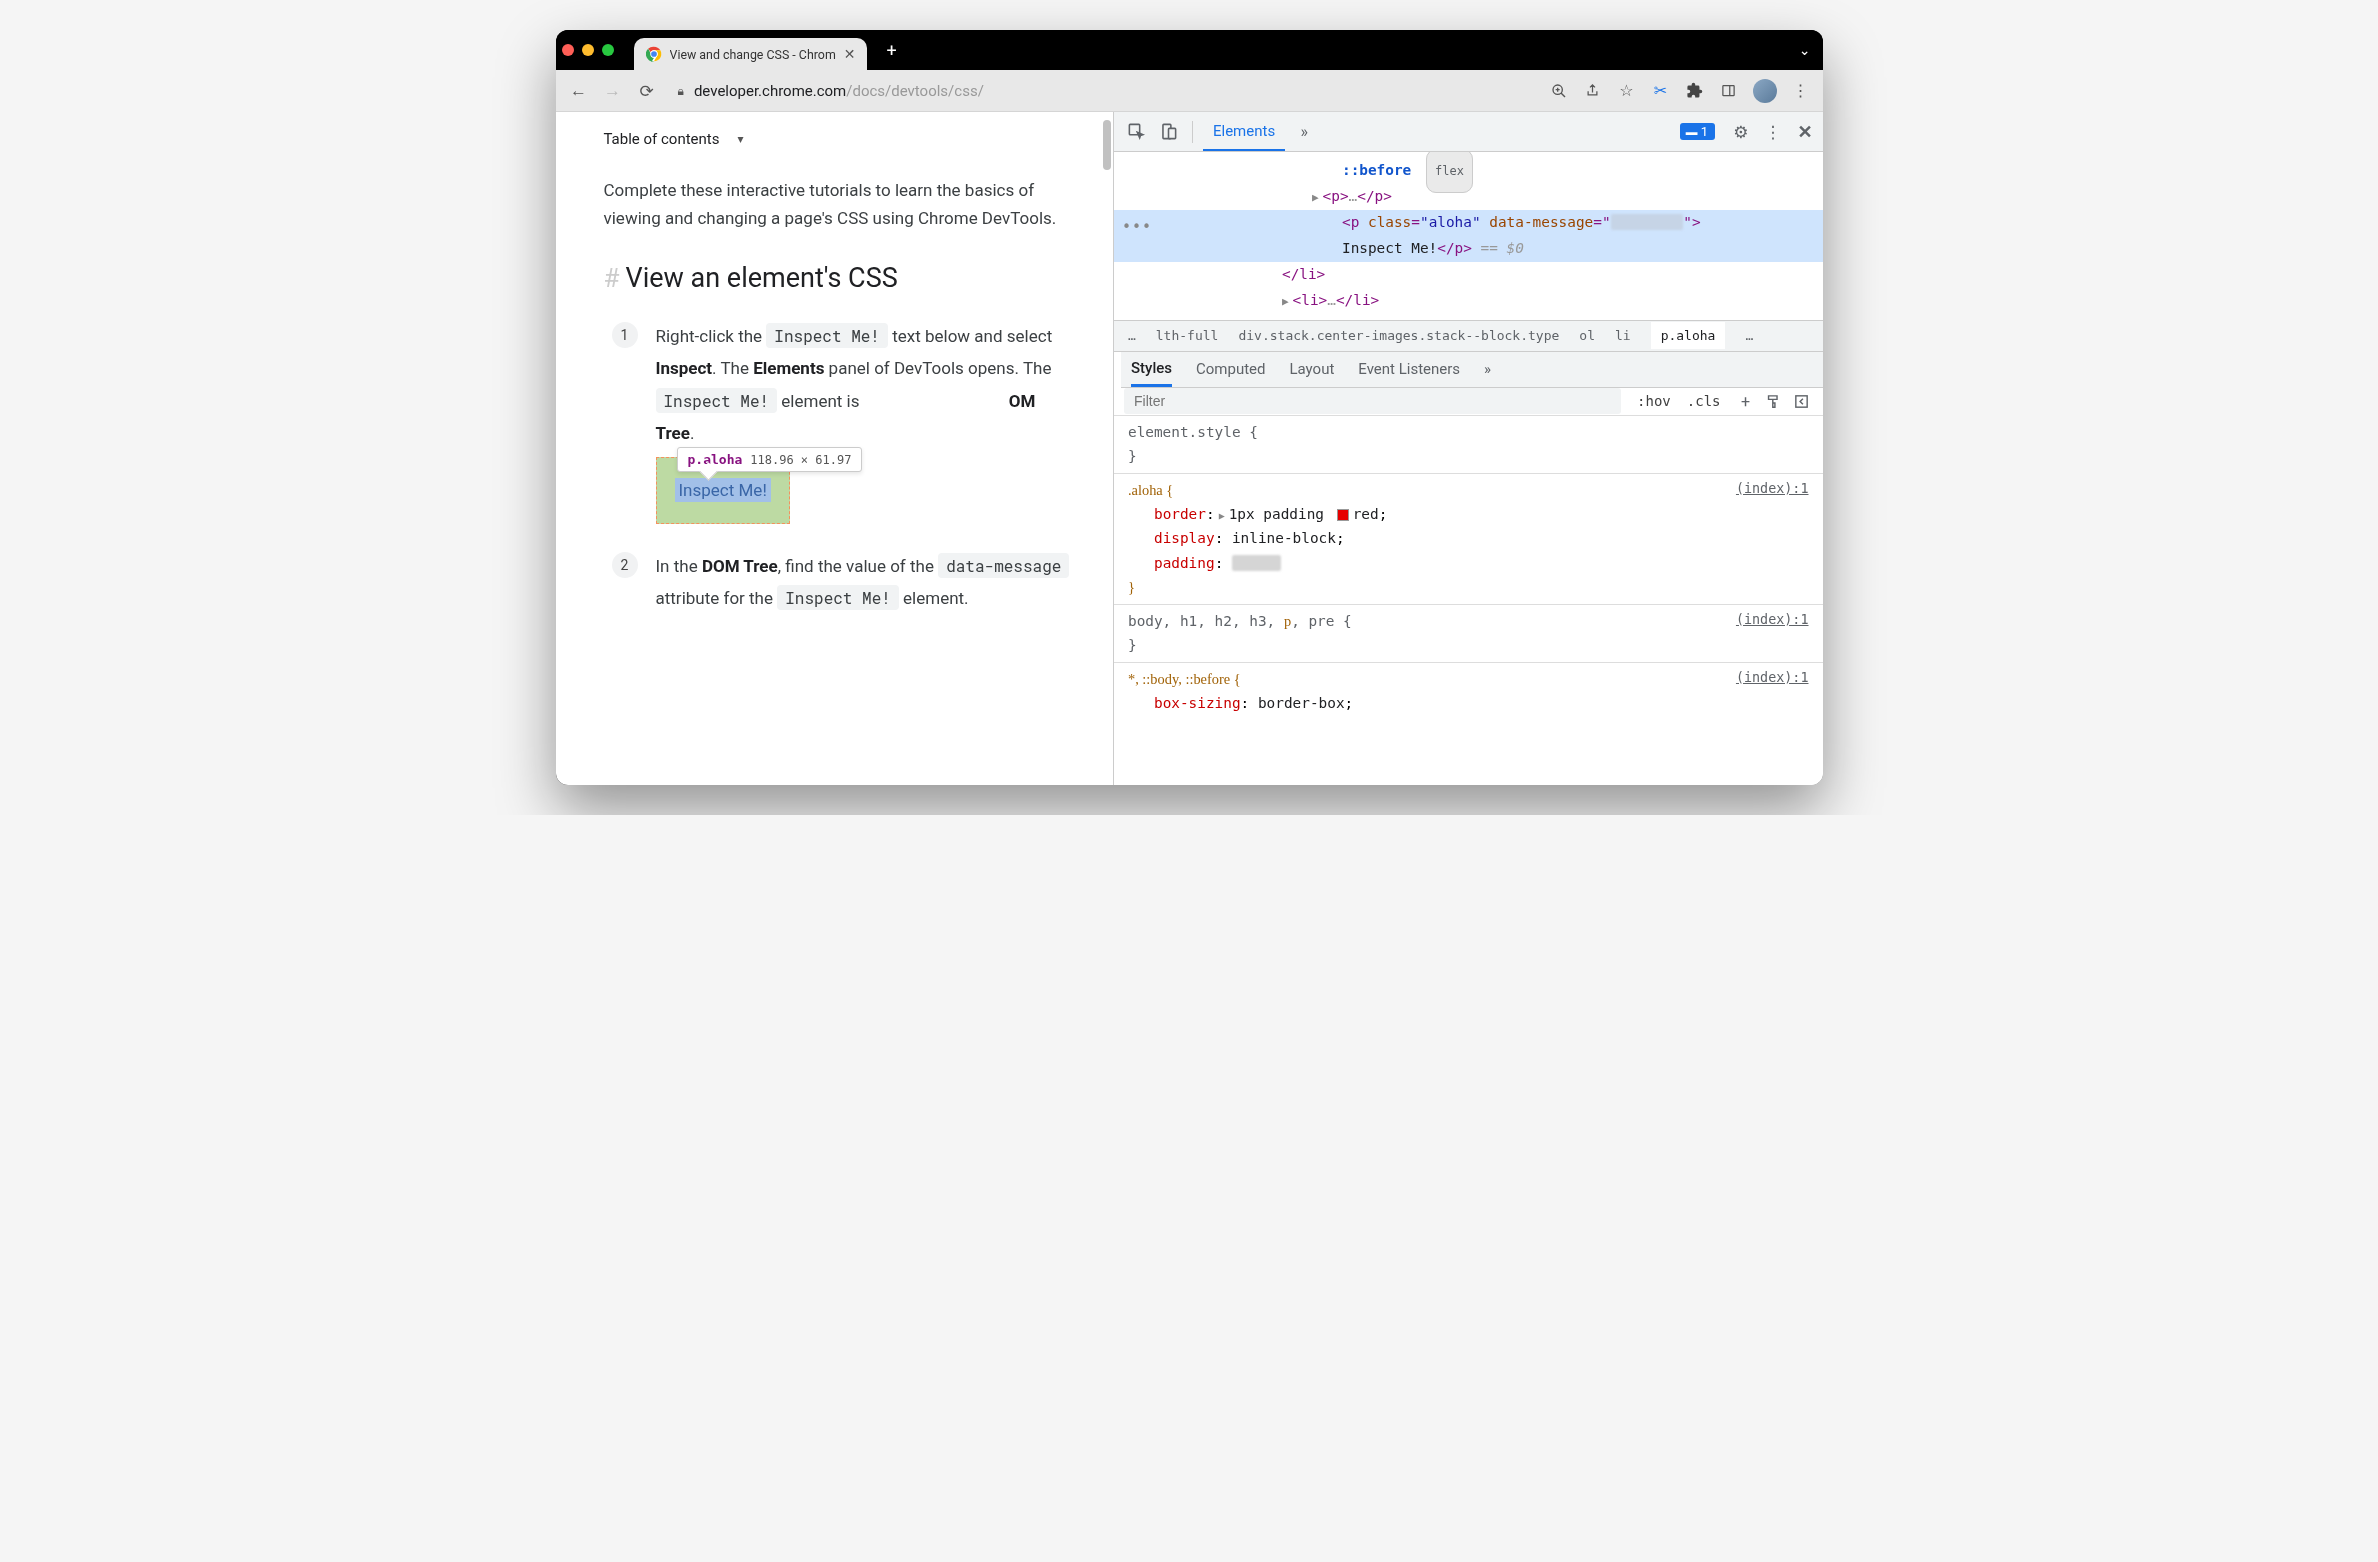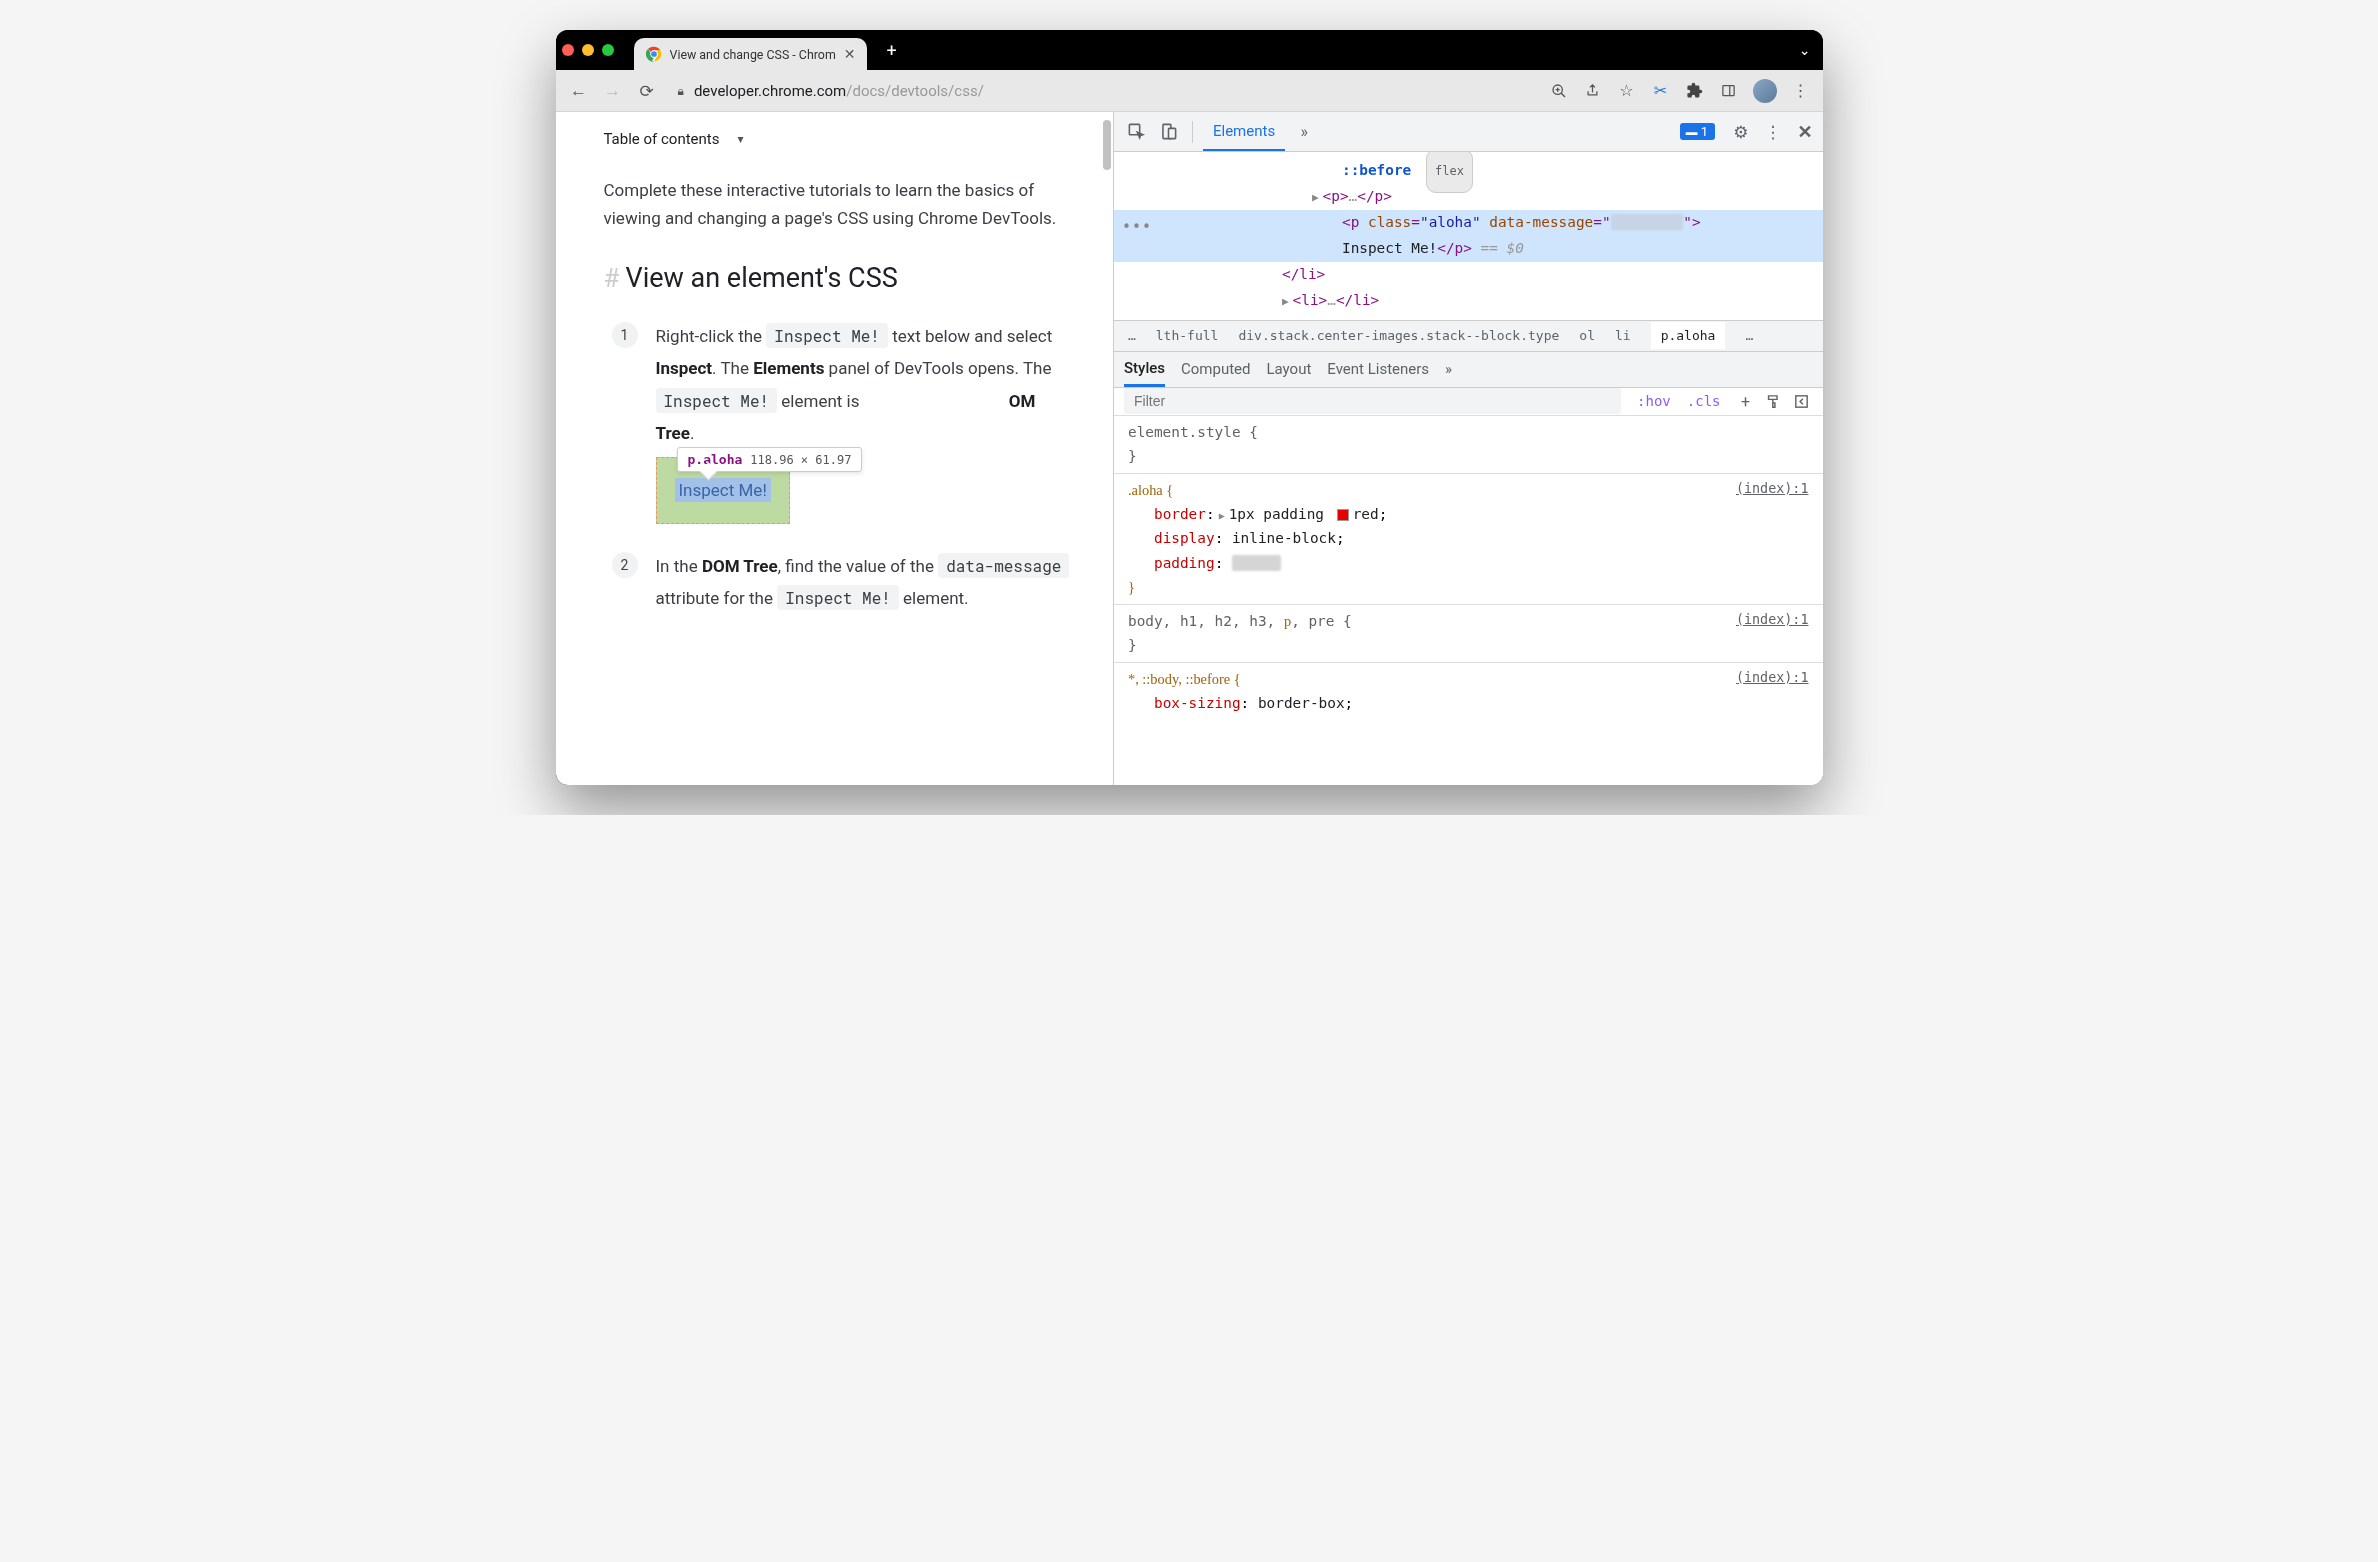--- a/index.html
+++ b/index.html
@@ -88,28 +88,28 @@
     .dom-dim { color: #999; }
     .tri { color: #888; font-size: 11px; margin-right: 4px; }
     .blurred-val { background: #c6d4e6; color: transparent; padding: 0 32px; border-radius: 2px; filter: blur(1px); }
     
     
     .dom-breadcrumb { height: 32px; border-top: 1px solid #ccc; border-bottom: 1px solid #ccc; background: #f1f3f4; display: flex; align-items: center; padding: 0 14px; font-family: Menlo, monospace; font-size: 13px; color: #5f6368; gap: 20px; overflow: hidden; }
     .bc-item { white-space: nowrap; cursor: pointer; }
     .bc-item.active { color: #202124; background: #fff; padding: 6px 10px; }
     
     
-    .styles-tabs { height: 36px; border-bottom: 1px solid #ccc; display: flex; align-items: center; padding: 0 10px; gap: 16px; background: #f1f3f4; }
+    .styles-tabs { height: 36px; border-bottom: 1px solid #ccc; display: flex; align-items: center; padding: 0 10px; gap: 24px; background: #f1f3f4; margin-left: 7px; }
     .st-tab { font-size: 15px; color: #5f6368; cursor: pointer; height: 100%; display: flex; align-items: center; }
     .st-tab.active { color: #202124; border-bottom: 3px solid #1a73e8; font-weight: 500; }
     
     
     .filter-row { height: 28px; border-bottom: 1px solid #ddd; display: flex; align-items: center; padding: 0 10px; background: #fff; }
     .filter-input { flex: 1; border: none; outline: none; background: #f1f3f4; padding: 5px 10px; border-radius: 3px; font-size: 14px; color: #5f6368; margin-right: 8px; }
-    .filter-btn { font-family: Menlo, monospace; font-size: 14px; color: #8b5cf6; padding: 0 8px; cursor: pointer; }
+    .filter-btn { font-family: Menlo, monospace; font-size: 14px; color: #404040; padding: 0 8px; cursor: pointer; }
     .filter-icon { width: 22px; height: 22px; display: flex; align-items: center; justify-content: center; color: #5f6368; margin-left: 6px; cursor: pointer; }
     
     
     .style-rules { font-family: Menlo, Consolas, monospace; font-size: 14.4px; overflow-y: auto; flex: 1; }
     .rule { border-bottom: 1px solid #ddd; padding: 4px 14px; line-height: 1.7; position: relative; }
     .rule-sel { color: #5f6368; }
     .rule-sel.dark { color: #a16207; font-family: Liberation Serif, serif; }
     .rule-link { position: absolute; right: 14px; top: 4px; color: #5f6368; text-decoration: underline; font-size: 13.4px; cursor: pointer; }
     .prop-line { padding-left: 26px; }
     .prop-name { color: #c80000; }

